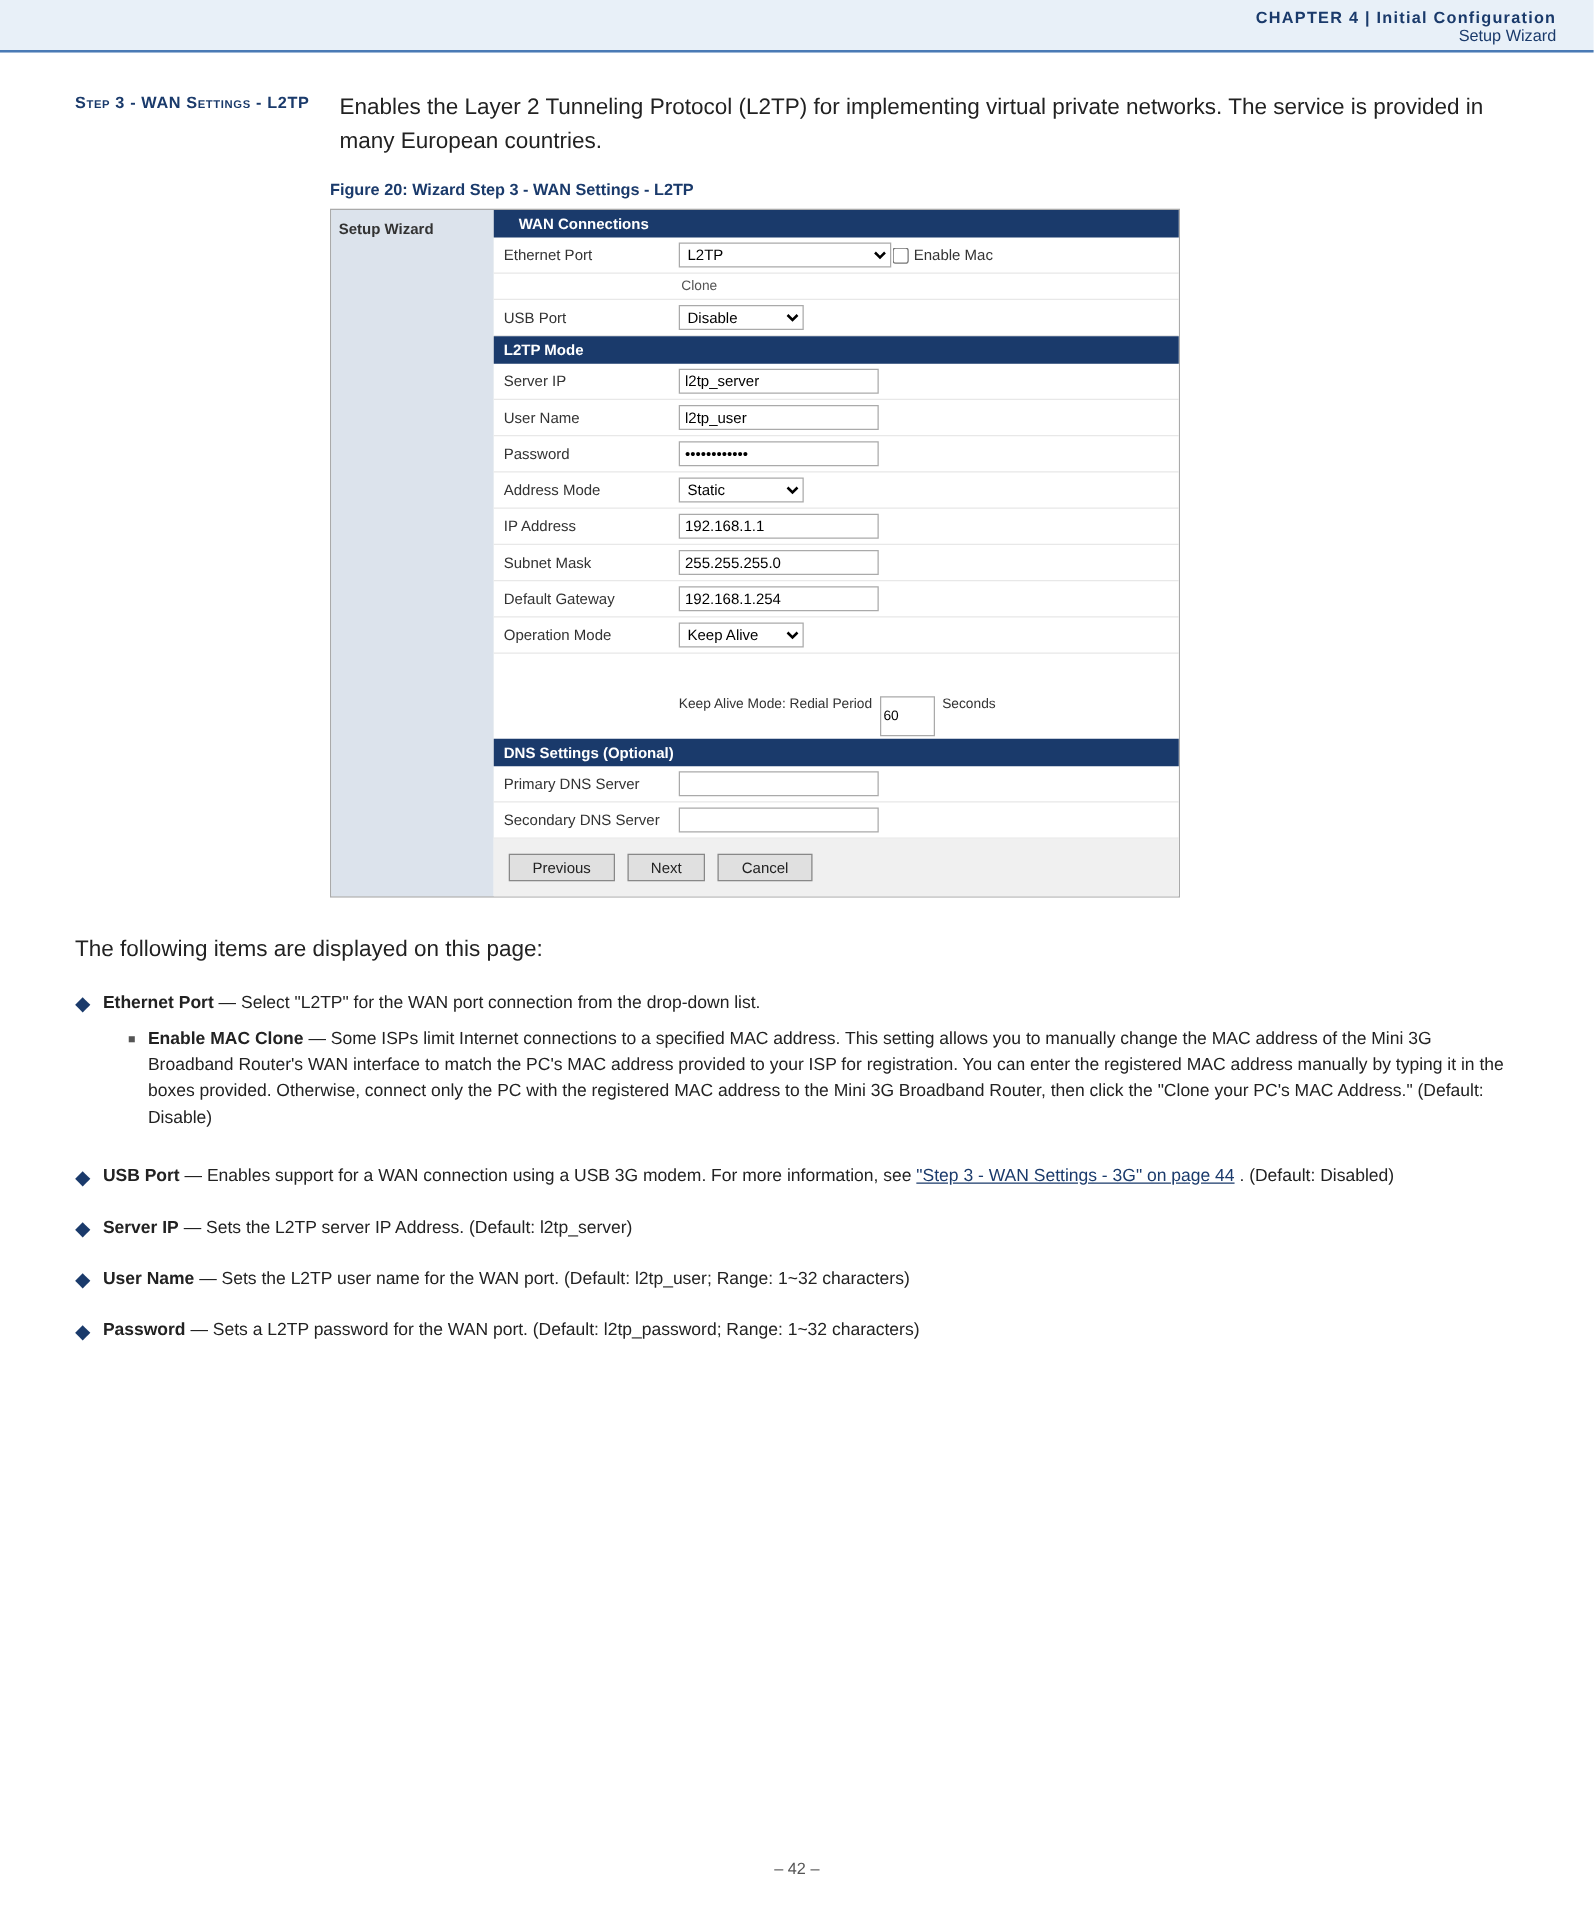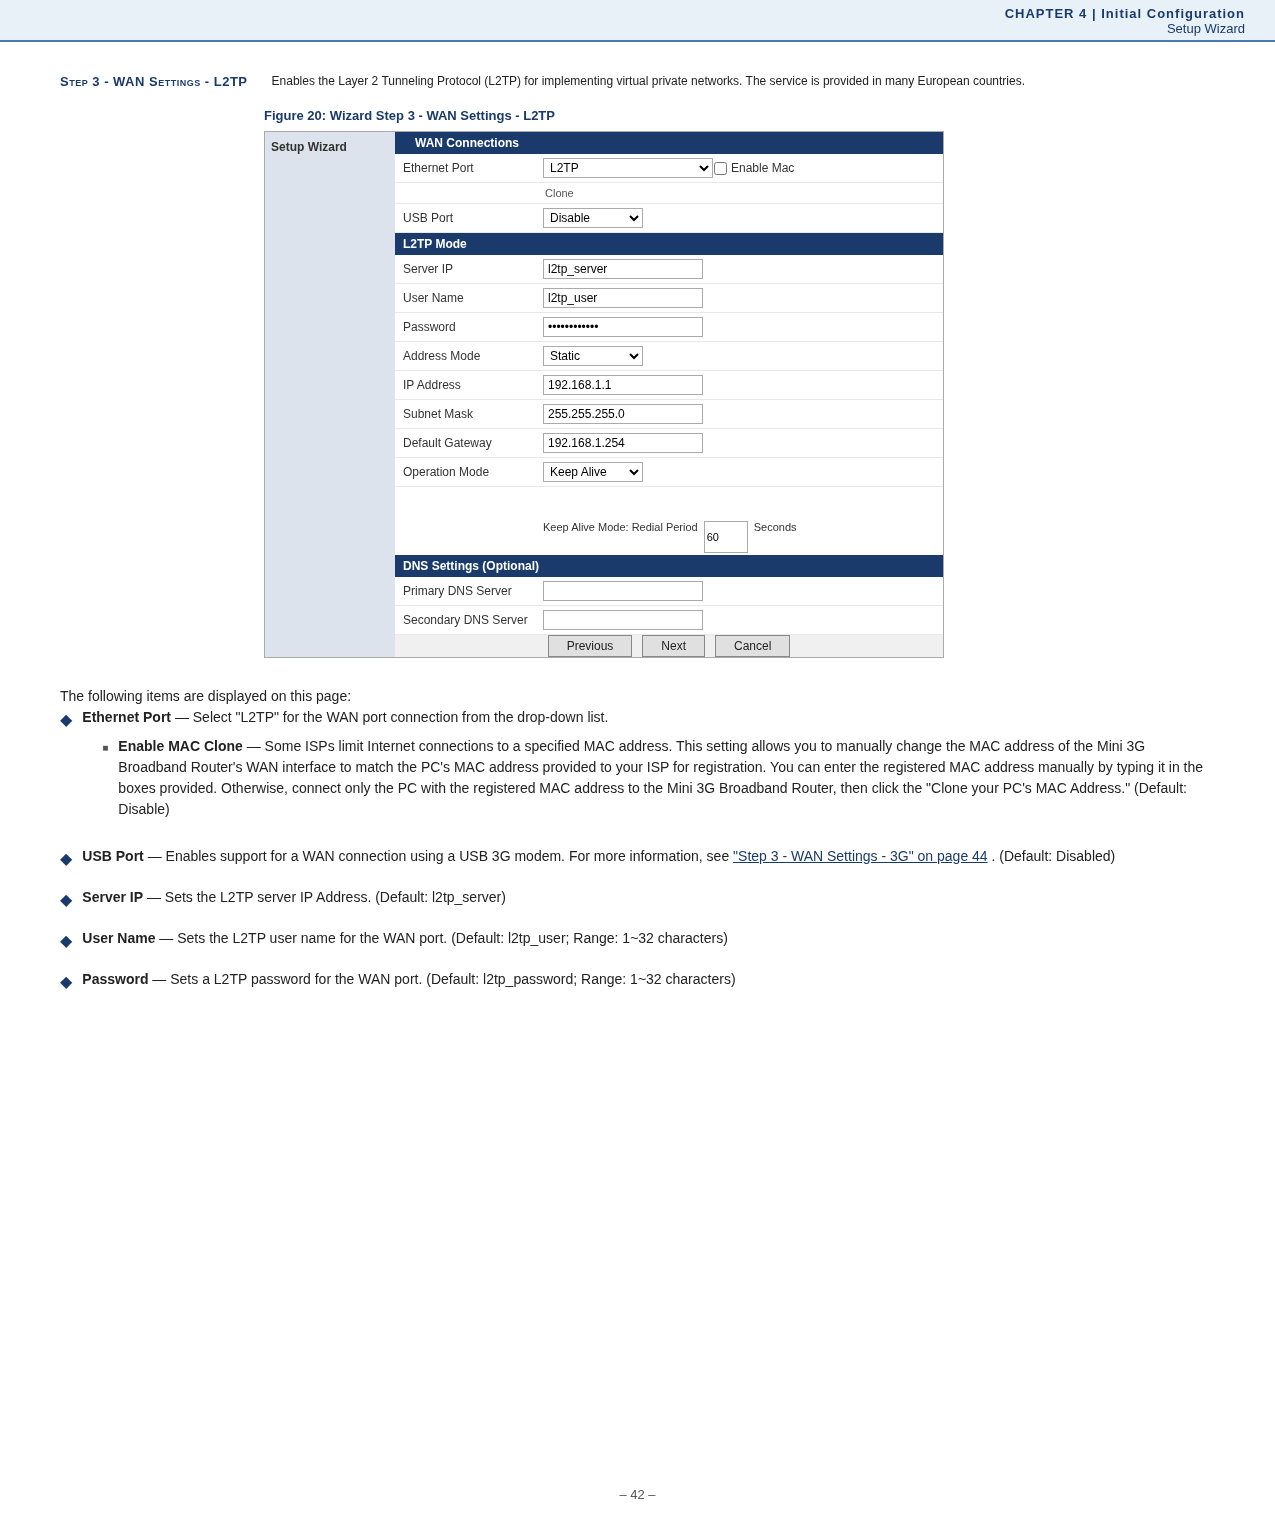--- a/index.html
+++ b/index.html
@@ -50,21 +50,21 @@
       font-size: 13px;
       font-weight: bold;
       color: #1a3a6b;
       min-width: 180px;
       text-align: right;
       padding-top: 2px;
       font-variant: small-caps;
       letter-spacing: 0.5px;
     }
     .step-desc {
-      font-size: 12px;
+      font-size: 18px;
       color: #222;
       flex: 1;
       line-height: 1.5;
     }
 
     
     .figure-label {
       font-size: 13px;
       font-weight: bold;
       color: #1a3a6b;
@@ -171,39 +171,39 @@
       border: 1px solid #aaa;
       width: 44px;
       height: 18px;
       font-size: 11px;
       padding: 15px 2px;
     }
 
     
     .buttons-row {
       display: flex;
-      justify-content: center;
+      justify-content: flex-start;
       gap: 10px;
-      padding: 0;
+      padding: 12px;
       background: #f0f0f0;
     }
     .btn {
       border: 1px solid #888;
       background: #e0e0e0;
       font-size: 12px;
       padding: 3px 18px;
       cursor: pointer;
       color: #222;
     }
 
     
     .body-text {
-      font-size: 14px;
+      font-size: 18px;
       color: #222;
-      margin-bottom: 0;
+      margin-bottom: 18px;
       line-height: 1.5;
     }
 
     
     .bullet-list {
       list-style: none;
       padding: 0;
     }
     .bullet-list > li {
       display: flex;

